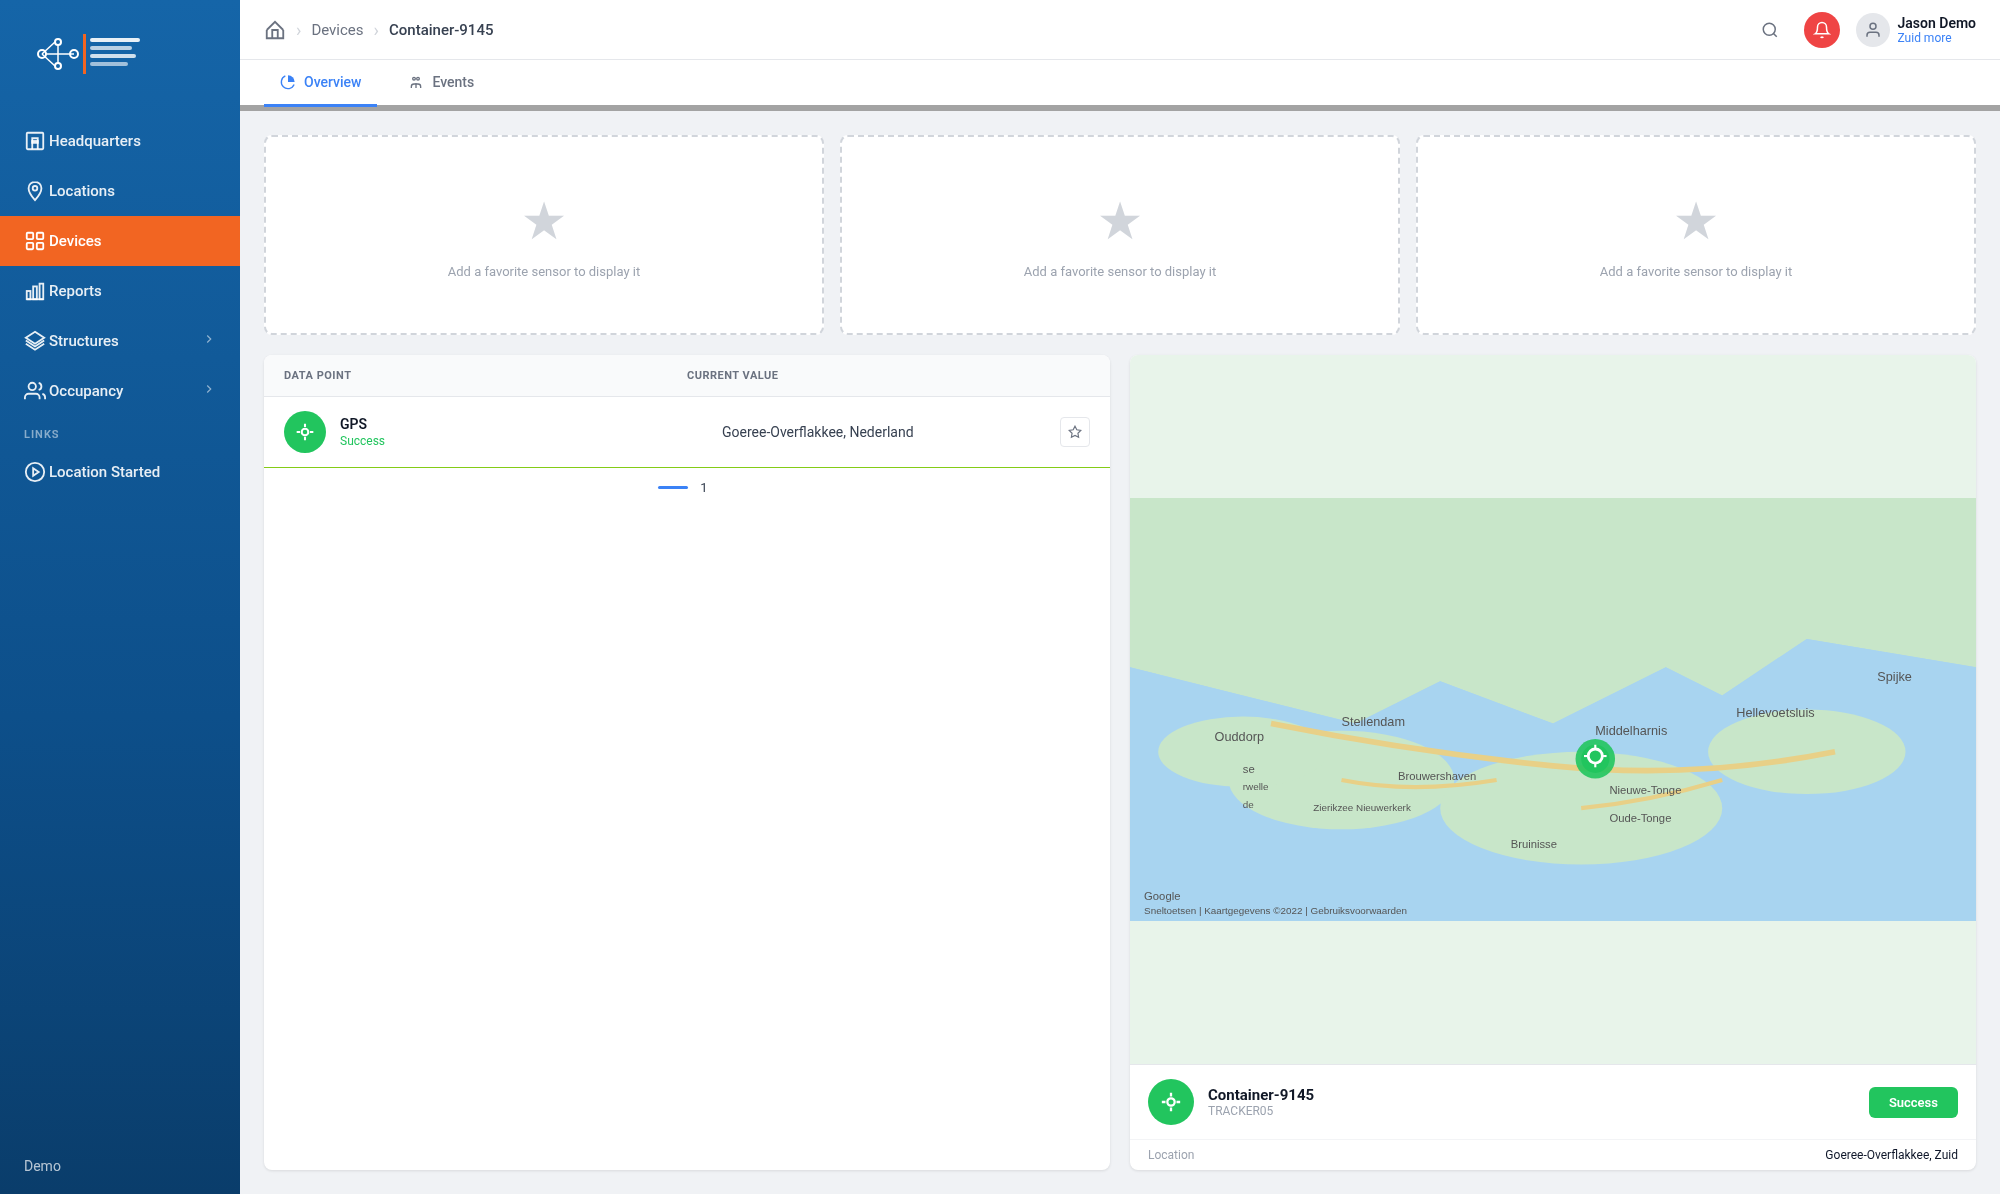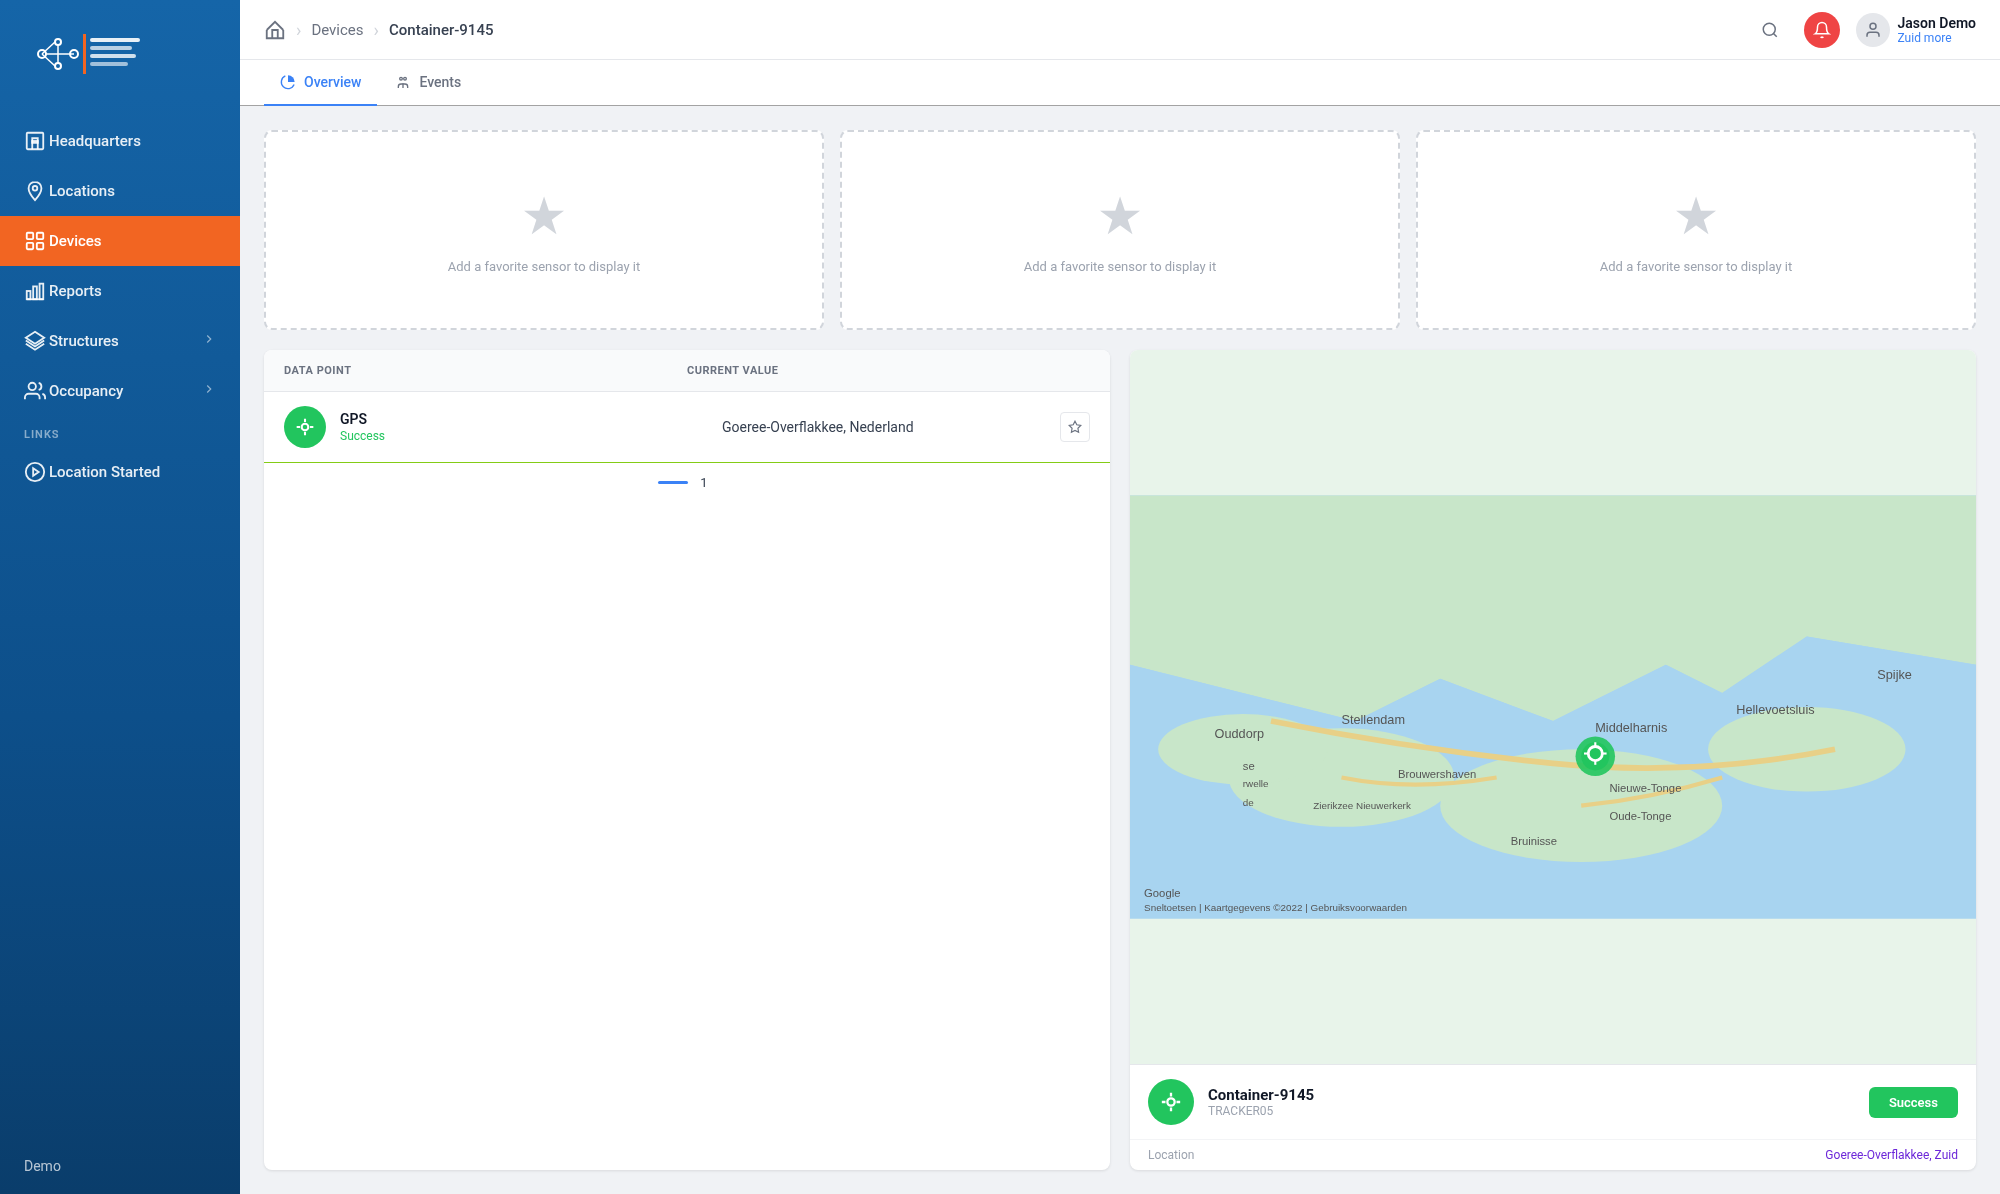--- a/index.html
+++ b/index.html
@@ -70,21 +70,21 @@
     .user-section { display: flex; align-items: center; gap: 8px; cursor: pointer; }
     .user-avatar { width: 34px; height: 34px; border-radius: 50%; background: #e5e7eb; display: flex; align-items: center; justify-content: center; color: #6b7280; }
     .user-info { display: flex; flex-direction: column; }
     .user-name { font-size: 14px; font-weight: 600; color: #111827; }
     .user-sub { font-size: 12px; color: #3b82f6; cursor: pointer; }
 
     
     .content { flex: 1; overflow-y: auto; padding: 24px; background: #f0f2f5; display: flex; flex-direction: column; gap: 20px; }
 
     
-    .tabs-bar { display: flex; gap: 2px; border-bottom: 1px solid #a3a3a3; background: white; padding: 0 24px; flex-shrink: 0; }
+    .tabs-bar { display: flex; gap: 15px; border-bottom: 6px solid #a3a3a3; background: white; padding: 0 24px; flex-shrink: 0; }
     .tab { display: flex; align-items: center; gap: 8px; padding: 14px 16px; cursor: pointer; font-size: 14px; color: #6b7280; border-bottom: 3px solid transparent; margin-bottom: -2px; font-weight: 500; }
     .tab.active { color: #3b82f6; border-bottom-color: #3b82f6; }
 
     
     .fav-cards { display: grid; grid-template-columns: repeat(3, 1fr); gap: 16px; }
     .fav-card {
       background: white;
       border: 2px dashed #d1d5db;
       border-radius: 8px;
       display: flex;
@@ -121,21 +121,21 @@
     .map-card { background: white; border-radius: 8px; overflow: hidden; box-shadow: 0 1px 3px rgba(0,0,0,0.1); display: flex; flex-direction: column; }
     .map-container { flex: 1; min-height: 300px; background: #e8f4ea; position: relative; overflow: hidden; }
     .map-footer { padding: 14px 18px; display: flex; align-items: center; gap: 14px; border-top: 1px solid #e5e7eb; }
     .device-icon-circle { width: 46px; height: 46px; border-radius: 50%; background: #22c55e; display: flex; align-items: center; justify-content: center; color: white; font-size: 20px; flex-shrink: 0; }
     .device-info { flex: 1; }
     .device-name { font-size: 15px; font-weight: 700; color: #111827; }
     .device-type { font-size: 12px; color: #9ca3af; }
     .success-badge { background: #22c55e; color: white; padding: 8px 20px; border-radius: 6px; font-size: 13px; font-weight: 600; }
     .location-row { display: flex; justify-content: space-between; padding: 8px 18px; border-top: 1px solid #f3f4f6; }
     .location-label { font-size: 12px; color: #9ca3af; }
-    .location-val { font-size: 12px; color: #6d28d9; }
+    .location-val { font-size: 12px; color: #0f172a; }
 
     
     .map-svg { width: 100%; height: 100%; }
   </style>
 </head>
 <body>
 
 <div class="sidebar">
   <div class="sidebar-logo">
     <svg class="logo-svg" viewBox="0 0 140 60" xmlns="http://www.w3.org/2000/svg">

